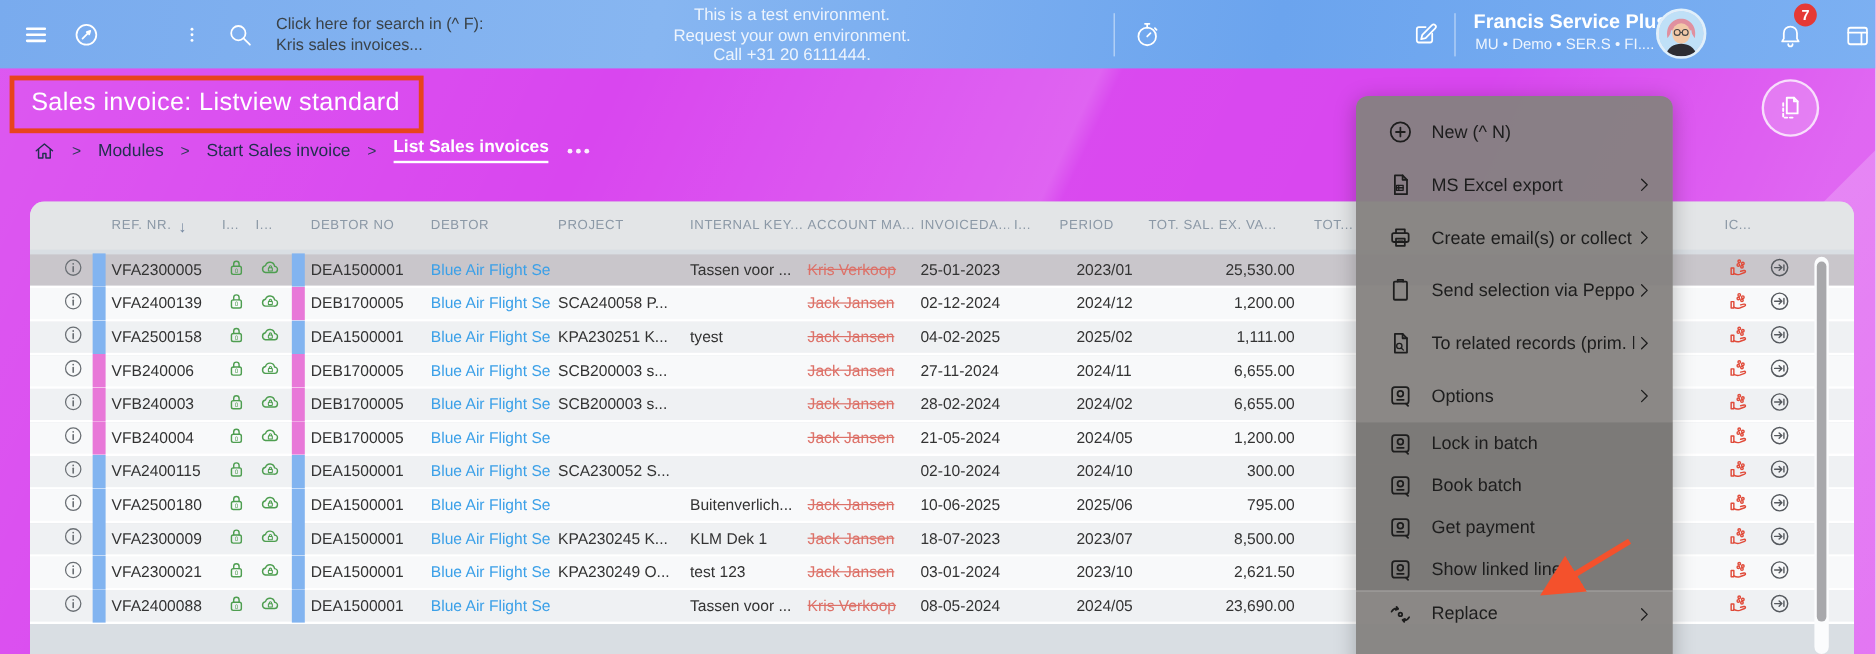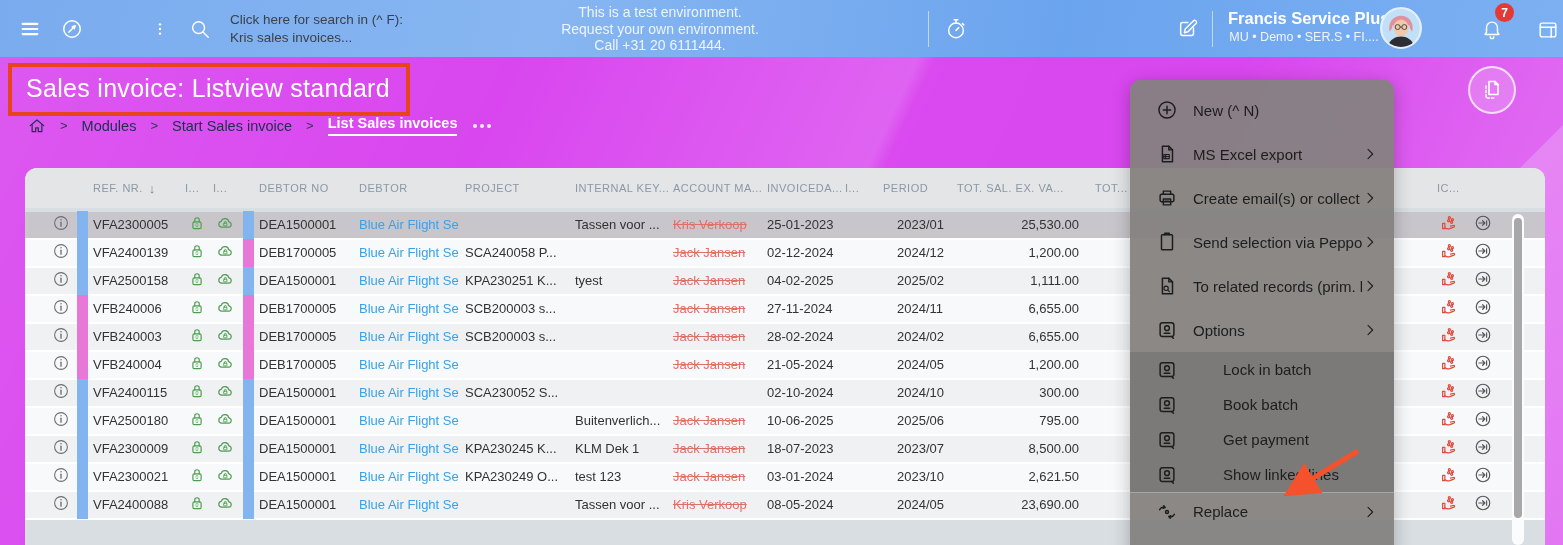--- a/index.html
+++ b/index.html
@@ -33,21 +33,21 @@
   .tb-user { position:absolute; left:1228px; top:9px; width:152px; text-align:center; cursor:pointer; }
   .tb-user .name { font-size:16.5px; font-weight:bold; white-space:nowrap; }
   .tb-user .sub { font-size:12.5px; color:rgba(255,255,255,0.88); margin-top:2px; white-space:nowrap; }
   .avatar { position:absolute; left:1380px; top:7px; width:42px; height:42px; border-radius:50%; background:#fde8ef; border:2px solid #dff0fb; overflow:hidden; cursor:pointer; }
   .tb-bell { position:absolute; left:1478px; top:15px; }
   .badge { position:absolute; left:1495px; top:3px; min-width:19px; height:19px; border-radius:10px; background:#e53935; color:#fff; font-size:12px; font-weight:bold; display:flex; align-items:center; justify-content:center; z-index:6; }
   .tb-window { position:absolute; left:1534px; top:16px; }
 
   
   .title-box { position:absolute; left:8px; top:63px; border:4px solid #e8441c; padding:7px 16px 9px 14px; z-index:4; }
-  .title-box h1 { color:#fff; font-size:25px; font-weight:400; letter-spacing:0.3px; white-space:nowrap; }
+  .title-box h1 { color:#fff; font-size:21px; font-weight:400; letter-spacing:0.3px; white-space:nowrap; }
   .breadcrumb { position:absolute; left:28px; top:115px; display:flex; align-items:center; gap:14px; font-size:14.5px; color:#22304e; z-index:4; }
   .breadcrumb .crumb { cursor:pointer; white-space:nowrap; }
   .breadcrumb .sep { font-size:13px; color:#2c3a55; }
   .breadcrumb .active { color:#fff; font-weight:bold; border-bottom:2px solid #fff; padding-bottom:3px; cursor:default; }
   .crumb-dots { display:inline-flex; gap:3px; margin-left:2px; cursor:pointer; }
   .crumb-dots i { width:4px; height:4px; border-radius:50%; background:#fff; opacity:.9; }
   .home-ic { color:#22304e; display:inline-flex; cursor:pointer; }
   .home-ic svg { width:18px; height:18px; }
 
   
@@ -82,21 +82,21 @@
   .fab svg { width:24px; height:24px; }
 
   
   .context-menu { position:absolute; left:1130px; top:80px; width:264px; height:477px; background:rgba(133,130,127,0.95); border-radius:10px 10px 0 0; z-index:10; box-shadow:0 4px 18px rgba(0,0,0,0.25); padding-top:8px; overflow:hidden; }
   .menu-item { display:flex; align-items:center; height:44px; padding:0 16px 0 26px; color:#1d1d1d; font-size:15px; cursor:pointer; }
   .menu-item .mi-icon { display:inline-flex; width:22px; height:22px; margin-right:15px; color:#1d1d1d; flex:0 0 22px; }
   .menu-item .mi-icon svg { width:22px; height:22px; }
   .menu-item .mi-label { flex:1; white-space:nowrap; overflow:hidden; }
   .menu-item .mi-chevron { display:inline-flex; width:16px; height:16px; color:#1d1d1d; }
   .menu-item .mi-chevron svg { width:16px; height:16px; }
-  .menu-item.group-batch { height:35px; background:rgba(0,0,0,0.10);gap:30px; }
+  .menu-item.group-batch { height:35px; background:rgba(0,0,0,0.10); }
   .menu-item.last { border-top:1px solid rgba(255,255,255,0.25); height:38px; }
 
   .annotation-arrow { position:absolute; left:0; top:0; width:1563px; height:545px; pointer-events:none; z-index:12; }
 </style>
 </head>
 <body>
 
 <div class="screen">
   <div class="bg-streak1"></div>
   <div class="bg-streak2"></div>

